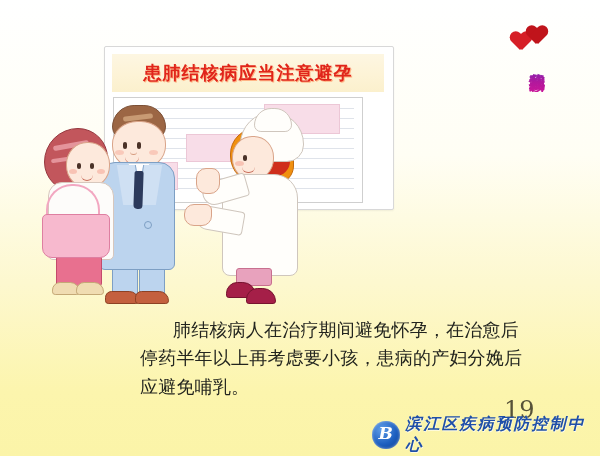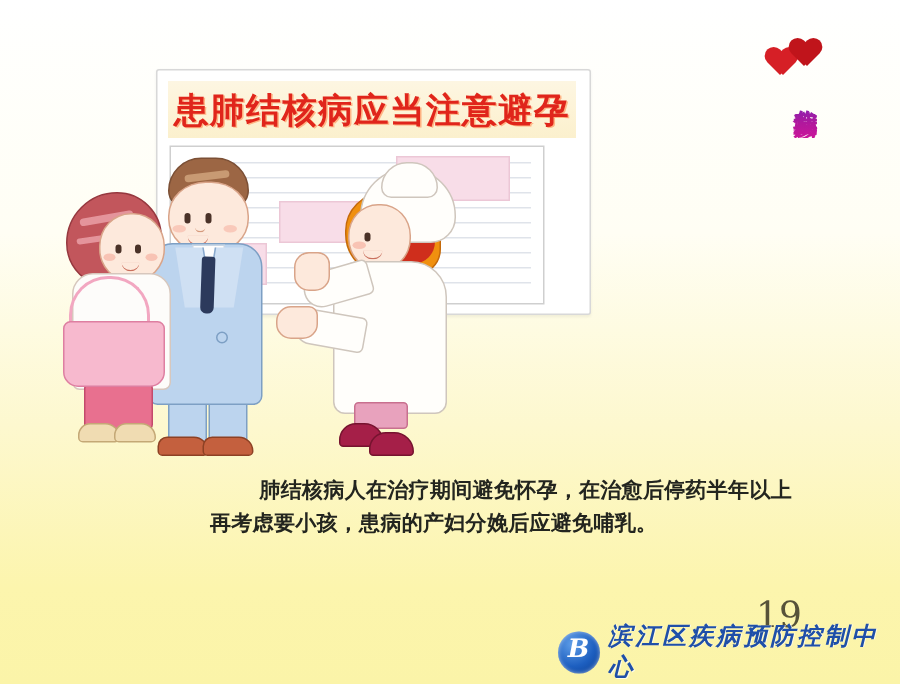--- a/index.html
+++ b/index.html
@@ -21,21 +21,21 @@
     position:absolute;left:104px;top:46px;width:288px;height:162px;
     background:#ffffff;border:1.5px solid #d8d8d8;border-radius:2px;
     box-shadow:0 1px 2px rgba(0,0,0,.06);
   }
   .board-title{
     position:absolute;left:112px;top:54px;width:272px;height:38px;
     background:linear-gradient(to bottom,#fdf6e2 0%,#fdf3d6 55%,#fbf0cd 100%);
     display:flex;align-items:center;justify-content:center;
   }
   .board-title span{
-    color:#e0251b;font-weight:bold;font-size:23px;letter-spacing:1px;
+    color:#e0251b;font-weight:bold;font-size:18px;letter-spacing:1px;
     text-shadow:1px 1px 0 rgba(255,170,120,.85);
     white-space:nowrap;
   }
   .board-inner{
     position:absolute;left:113px;top:97px;width:248px;height:104px;
     border:1px solid #cfcfcf;background:#fff;overflow:hidden;
   }
   .rule{position:absolute;height:1px;background:#dfe3ea;}
   .pinkbox{position:absolute;background:#f8dde8;border:1px solid #ecc7d6;}
 
@@ -155,21 +155,21 @@
     background:linear-gradient(to bottom,#7a18b4 0%,#8d1fae 40%,#b2189c 70%,#c9169a 100%);
     -webkit-background-clip:text;background-clip:text;
     -webkit-text-fill-color:transparent;
     text-shadow:0 0 0 rgba(0,0,0,0);
     white-space:pre;
   }
 
   
   #body-text{
     position:absolute;left:140px;top:316px;width:392px;
-    font-size:14px;line-height:1.58;color:#23251f;font-weight:bold;
+    font-size:18px;line-height:1.58;color:#23251f;font-weight:normal;
     text-indent:33px;letter-spacing:.2px;
   }
 
   
   #page-number{
     position:absolute;left:504px;top:396px;
     font-size:24px;color:#575239;font-family:"DejaVu Serif","Liberation Serif",serif;
   }
   #footer{position:absolute;left:372px;top:418px;height:34px;display:flex;align-items:center;gap:6px;}
   #logo{position:relative;width:28px;height:28px;border-radius:50%;

